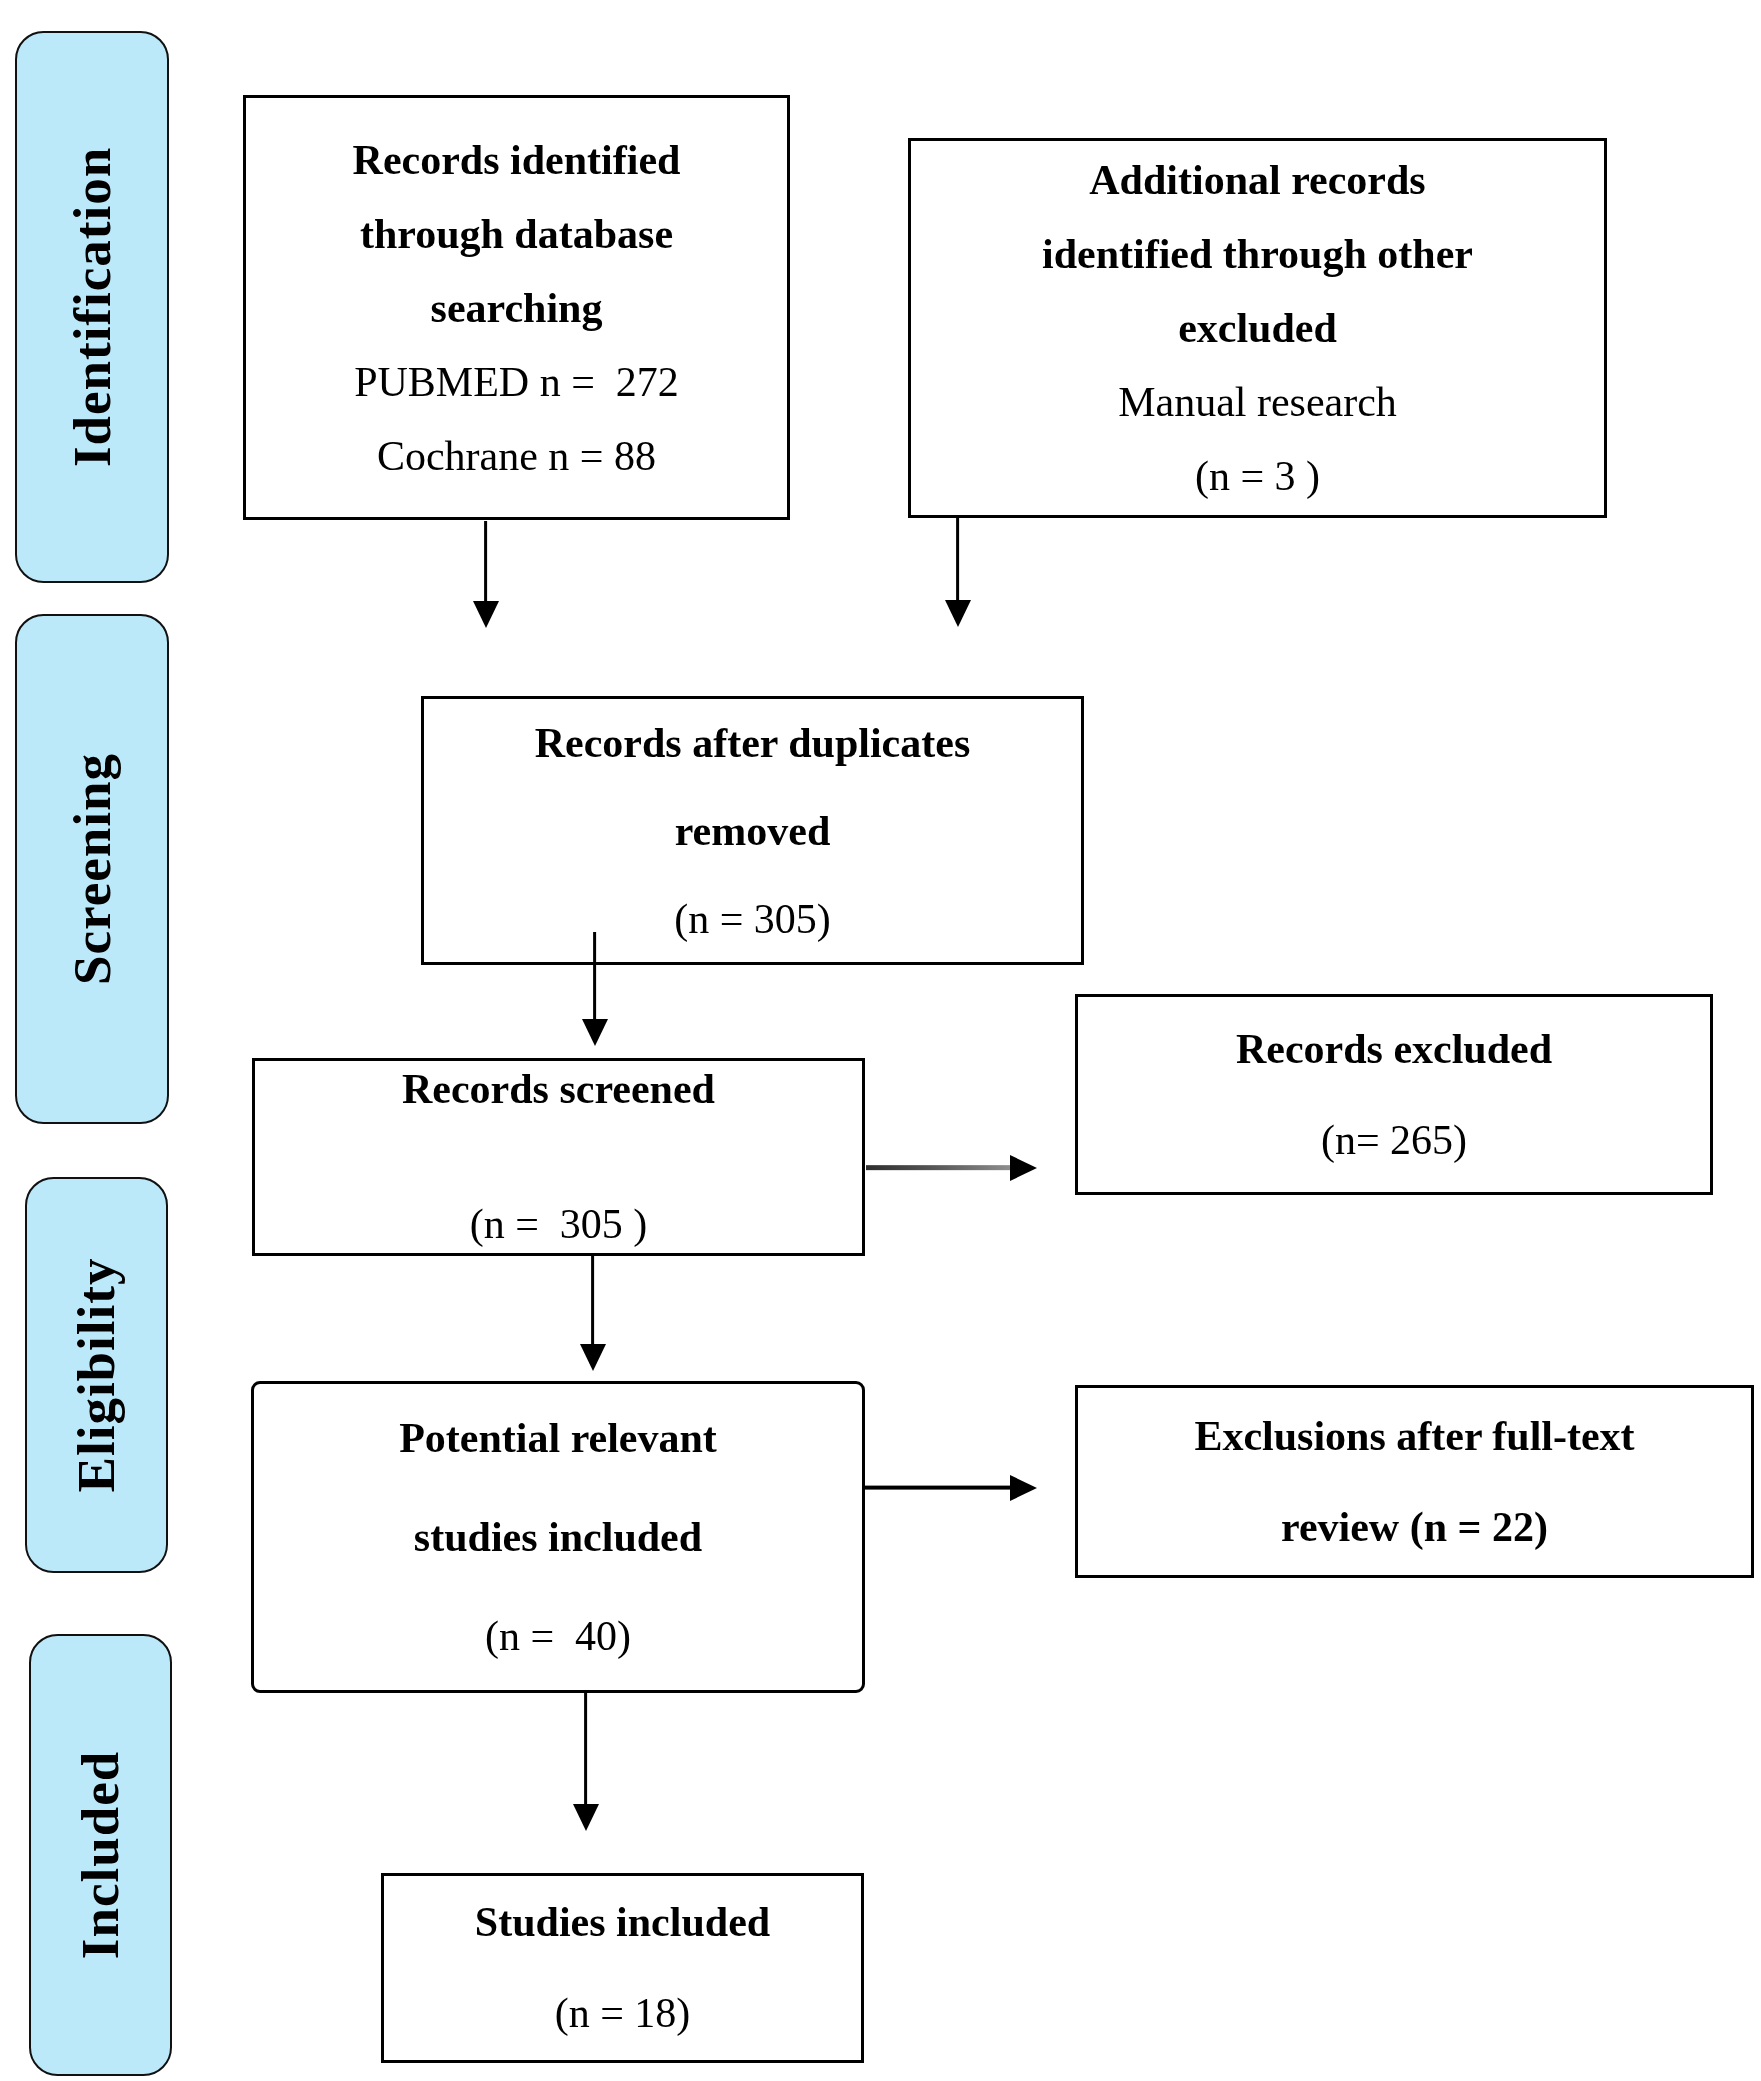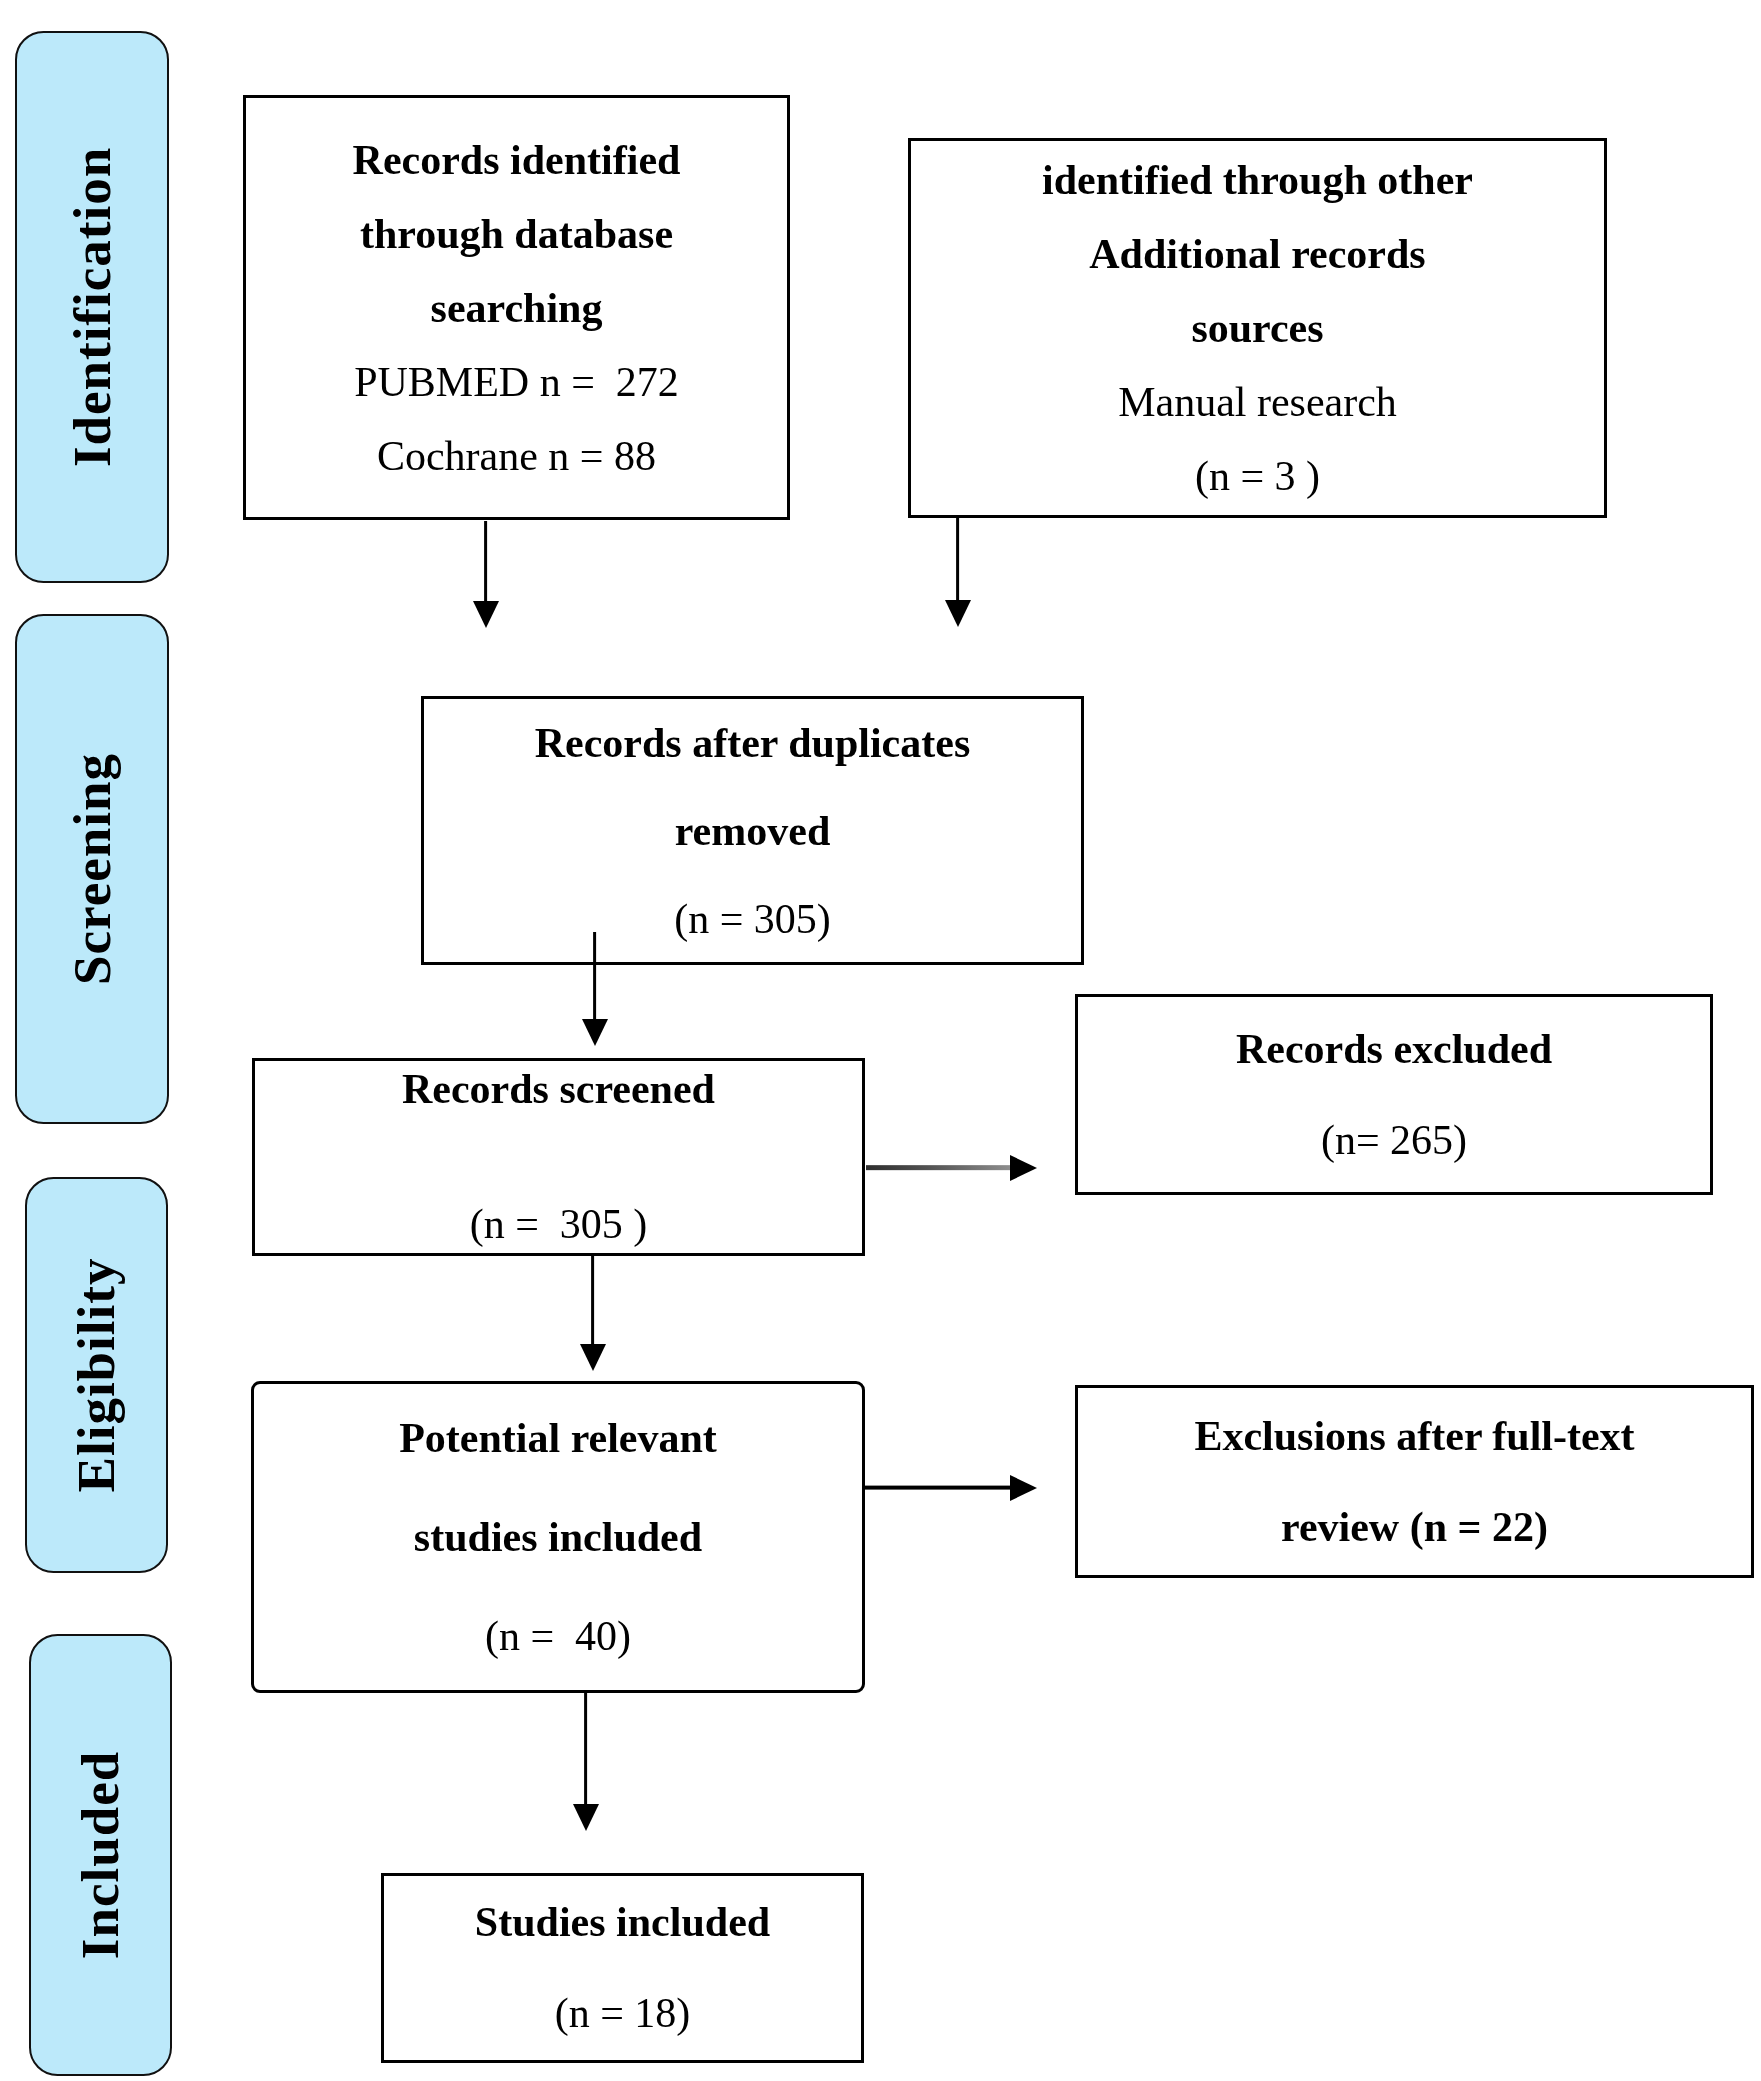--- a/index.html
+++ b/index.html
@@ -100,23 +100,23 @@
 
   <div class="fbox lh78" style="left:243px; top:95px; width:547px; height:425px;">
     <div class="ln b">Records identified</div>
     <div class="ln b">through database</div>
     <div class="ln b">searching</div>
     <div class="ln">PUBMED n =  272</div>
     <div class="ln">Cochrane n = 88</div>
   </div>
 
   <div class="fbox lh78" style="left:908px; top:138px; width:699px; height:380px;">
+    <div class="ln b">Additional records</div>
     <div class="ln b">identified through other</div>
-    <div class="ln b">Additional records</div>
-    <div class="ln b">sources</div>
+    <div class="ln b">excluded</div>
     <div class="ln">Manual research</div>
     <div class="ln">(n = 3 )</div>
   </div>
 
   <div class="varrow" style="left:472px; top:521px; height:107px;">
     <div class="shaft"></div>
     <div class="head"></div>
   </div>
   <div class="varrow" style="left:944px; top:518px; height:109px;">
     <div class="shaft"></div>

